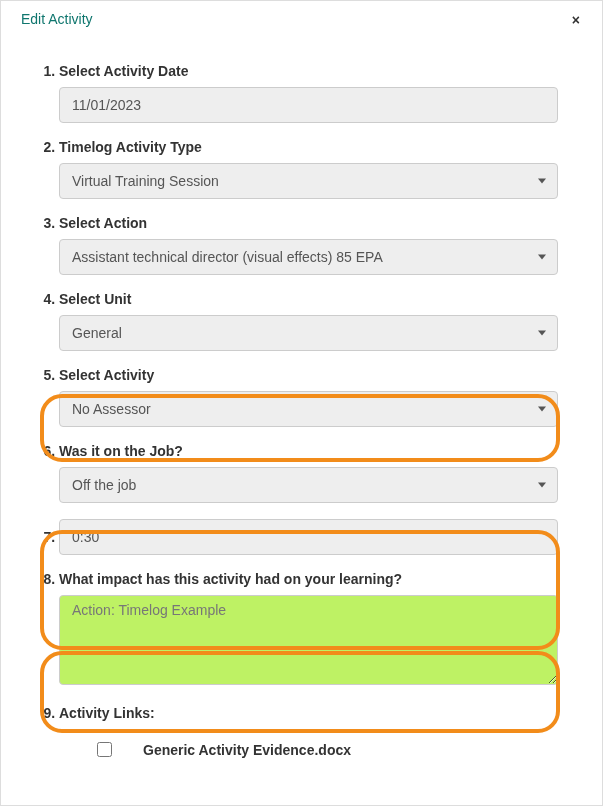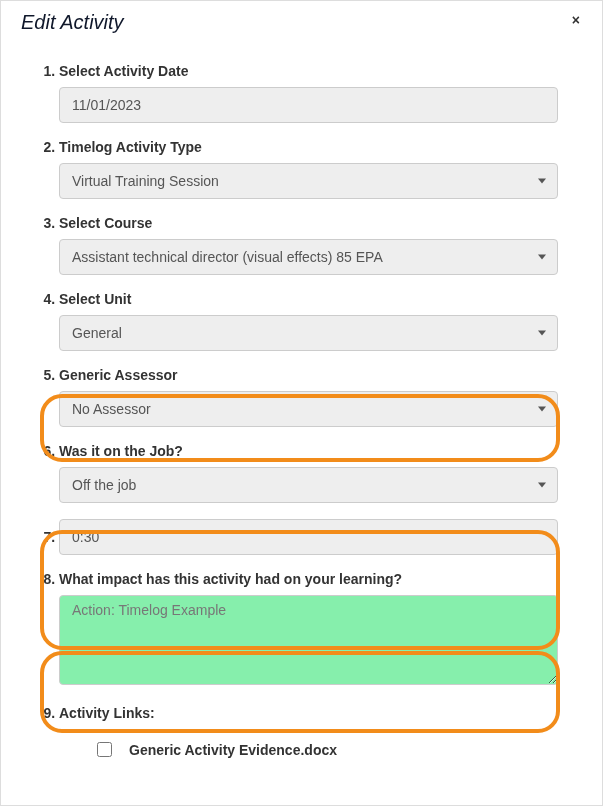--- a/index.html
+++ b/index.html
@@ -19,24 +19,23 @@
     border: 1px solid #ddd;
     background: #fff;
   }
   .modal-header {
     display: flex;
     justify-content: space-between;
     align-items: flex-start;
     padding: 10px 16px 4px 20px;
   }
   .modal-title {
-    font-size: 20px;
-    color: #0f172a;
+    font-size: 14px;
+    color: #0f766e;
     font-weight: 400;
-    font-style: italic;
   }
   .close-btn {
     font-size: 14px;
     font-weight: bold;
     color: #333;
     cursor: pointer;
     padding: 2px 6px;
     line-height: 1;
   }
   .modal-body-wrap {
@@ -102,21 +101,21 @@
     top: 50%;
     width: 0; height: 0;
     border-left: 4px solid transparent;
     border-right: 4px solid transparent;
     border-top: 5px solid #555;
     transform: translateY(-50%);
     pointer-events: none;
   }
   textarea.control {
     height: 90px;
-    background: #86efac;
+    background: #bef264;
     resize: vertical;
     color: #777;
   }
   .highlight-item {
     position: relative;
   }
   
   .hl-box {
     position: absolute;
     border: 4px solid #f28c1a;
@@ -139,21 +138,21 @@
   .hl3 { 
     top: 600px;
     left: 19px;
     width: 520px;
     height: 82px;
   }
 
   .evidence-row {
     display: flex;
     align-items: center;
-    gap: 14px;
+    gap: 28px;
     padding: 10px 0 6px 34px;
   }
   .evidence-check {
     width: 15px;
     height: 15px;
     cursor: pointer;
   }
   .evidence-label {
     font-weight: 600;
     font-size: 14px;
@@ -185,39 +184,39 @@
       <li>
         <div class="field-label">Timelog Activity Type</div>
         <div class="select-wrap">
           <select class="control">
             <option>Virtual Training Session</option>
           </select>
         </div>
       </li>
 
       <li>
-        <div class="field-label">Select Course</div>
+        <div class="field-label">Select Action</div>
         <div class="select-wrap">
           <select class="control">
             <option>Assistant technical director (visual effects) 85 EPA</option>
           </select>
         </div>
       </li>
 
       <li>
         <div class="field-label">Select Unit</div>
         <div class="select-wrap">
           <select class="control">
             <option>General</option>
           </select>
         </div>
       </li>
 
       <li>
-        <div class="field-label">Generic Assessor</div>
+        <div class="field-label">Select Activity</div>
         <div class="select-wrap">
           <select class="control">
             <option>No Assessor</option>
           </select>
         </div>
       </li>
 
       <li class="highlight-item">
         <div class="field-label">Was it on the Job?</div>
         <div class="select-wrap">

